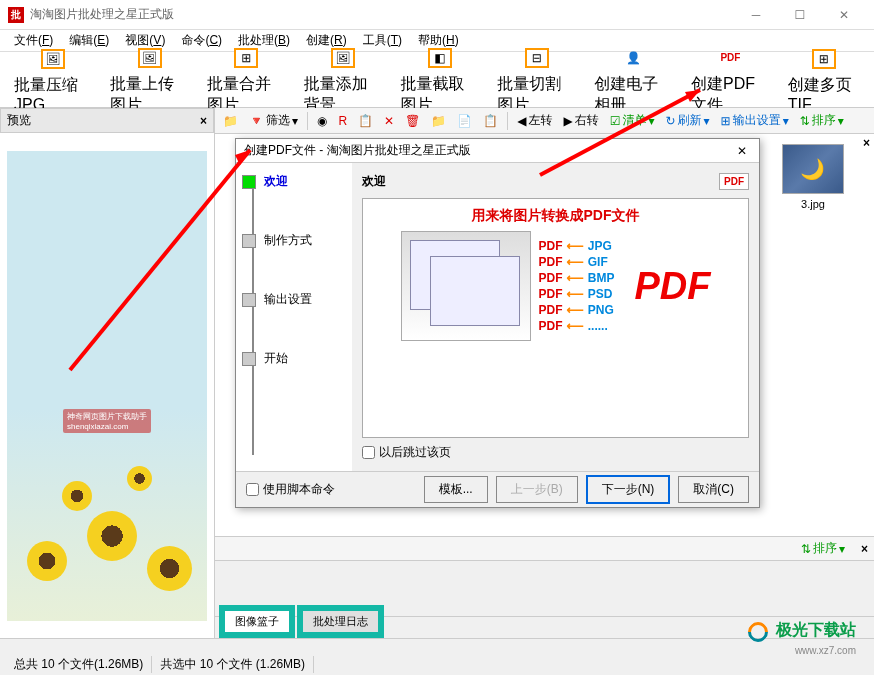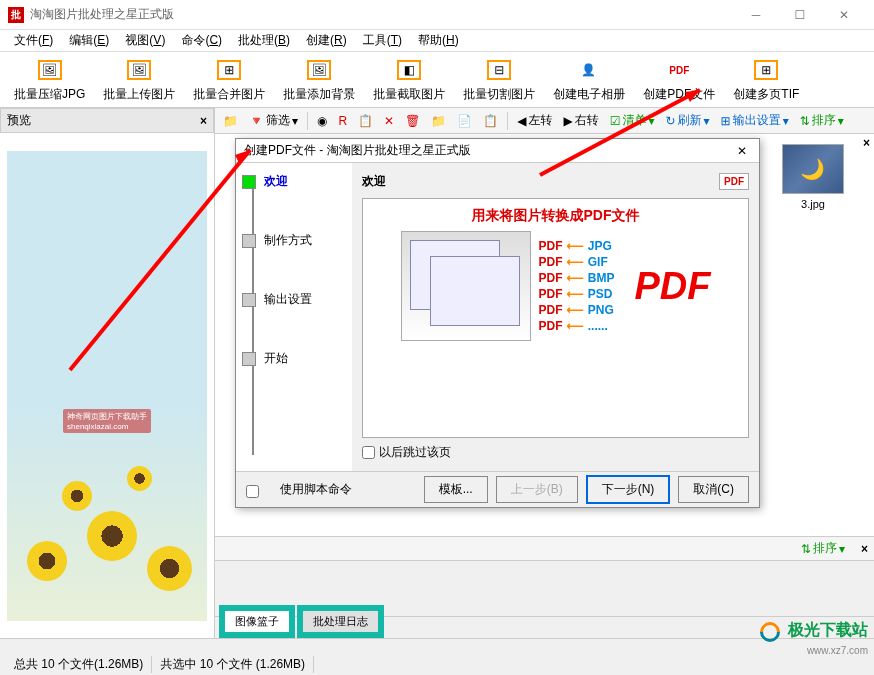--- a/index.html
+++ b/index.html
@@ -10,21 +10,21 @@
     .titlebar-title { flex: 1; color: #666; }
     .titlebar-btn { width: 44px; height: 28px; display: flex; align-items: center; justify-content: center; color: #777; cursor: pointer; }
     
     .menubar { height: 22px; background: #fff; display: flex; align-items: center; padding: 0 6px; border-bottom: 1px solid #ddd; }
     .menu-item { padding: 2px 8px; cursor: pointer; }
     .menu-item u { text-decoration: underline; }
     
     .toolbar-main { height: 56px; background: #fff; display: flex; align-items: center; padding: 2px 6px; border-bottom: 1px solid #ccc; gap: 2px; }
     .tool-btn { display: flex; flex-direction: column; align-items: center; padding: 2px 8px; cursor: pointer; }
     .tool-icon { width: 28px; height: 28px; display: flex; align-items: center; justify-content: center; font-size: 18px; position: relative; }
-    .tool-label { font-size: 12px; margin-top: 2px; }
+    .tool-label { font-size: 16px; margin-top: 2px; }
     .pdf-text { color: #d00; font-size: 10px; font-weight: bold; }
     
     .main-area { display: flex; height: 530px; }
     .left-panel { width: 215px; display: flex; flex-direction: column; border-right: 1px solid #ccc; }
     .panel-header { background: #e8e8e8; border: 1px solid #ccc; padding: 3px 6px; display: flex; justify-content: space-between; align-items: center; gap: 38px; }
     .preview-area { flex: 1; background: #fff; padding: 4px; display: flex; align-items: center; justify-content: center; }
     .preview-img { width: 200px; height: 470px; background: linear-gradient(to bottom, #cde8f0 0%, #cde8f0 55%, #e8f0d8 100%); position: relative; overflow: hidden; }
     .flower { position: absolute; border-radius: 50%; }
     .sunflower { background: radial-gradient(circle, #5a3a1a 0%, #5a3a1a 30%, #f5d020 30%, #f5d020 100%); }
     
@@ -76,30 +76,30 @@
     .screen1 { position: absolute; left: 8px; top: 8px; width: 90px; height: 70px; background: #eef; border: 1px solid #88a; }
     .screen2 { position: absolute; left: 28px; top: 24px; width: 90px; height: 70px; background: #eef; border: 1px solid #88a; }
     .formats { font-size: 13px; font-weight: bold; }
     .fmt-row { display: flex; align-items: center; gap: 4px; margin: 2px 0; }
     .fmt-pdf { color: #d00; }
     .fmt-arr { color: #f80; }
     .fmt-src { color: #08d; }
     .big-pdf { font-size: 38px; color: #e00; font-weight: bold; font-style: italic; margin-left: 12px; }
     .dlg-check { margin-top: 6px; display: flex; align-items: center; gap: 4px; }
     .dlg-footer { height: 36px; border-top: 1px solid #ccc; display: flex; align-items: center; padding: 0 10px; gap: 8px; }
-    .dlg-footer-check { flex: 1; display: flex; align-items: flex-end; gap: 21px; }
+    .dlg-footer-check { flex: 1; display: flex; align-items: center; gap: 4px; }
     .dlg-btn { padding: 4px 14px; border: 1px solid #888; background: #f0f0f0; cursor: pointer; font-size: 12px; }
     .dlg-btn.primary { border: 2px solid #06d; }
     .dlg-btn.disabled { color: #aaa; }
     
     .arrow { position: absolute; z-index: 200; pointer-events: none; }
     .arrow1 { left: 60px; top: 140px; width: 200px; height: 240px; }
     .arrow2 { left: 530px; top: 80px; width: 190px; height: 100px; }
     
-    .watermark { position: absolute; right: 6px; bottom: 18px; font-size: 13px; text-align: right; }
+    .watermark { position: absolute; right: 18px; bottom: 18px; font-size: 13px; text-align: right; }
     .wm-name { color: #0a9d4a; font-weight: bold; font-size: 16px; }
     .wm-url { color: #888; font-size: 10px; }
     .wm-logo { display: inline-block; width: 20px; height: 20px; border: 3px solid #089; border-radius: 50%; border-left-color: #f80; border-top-color: #f80; transform: rotate(45deg); vertical-align: middle; margin-right: 4px; }
     
     .close-x { font-family: Arial; }
     .icon-box { width: 24px; height: 20px; background: #fff; border: 2px solid #f90; display: inline-flex; align-items: center; justify-content: center; }
   </style>
 </head>
 <body>
 

